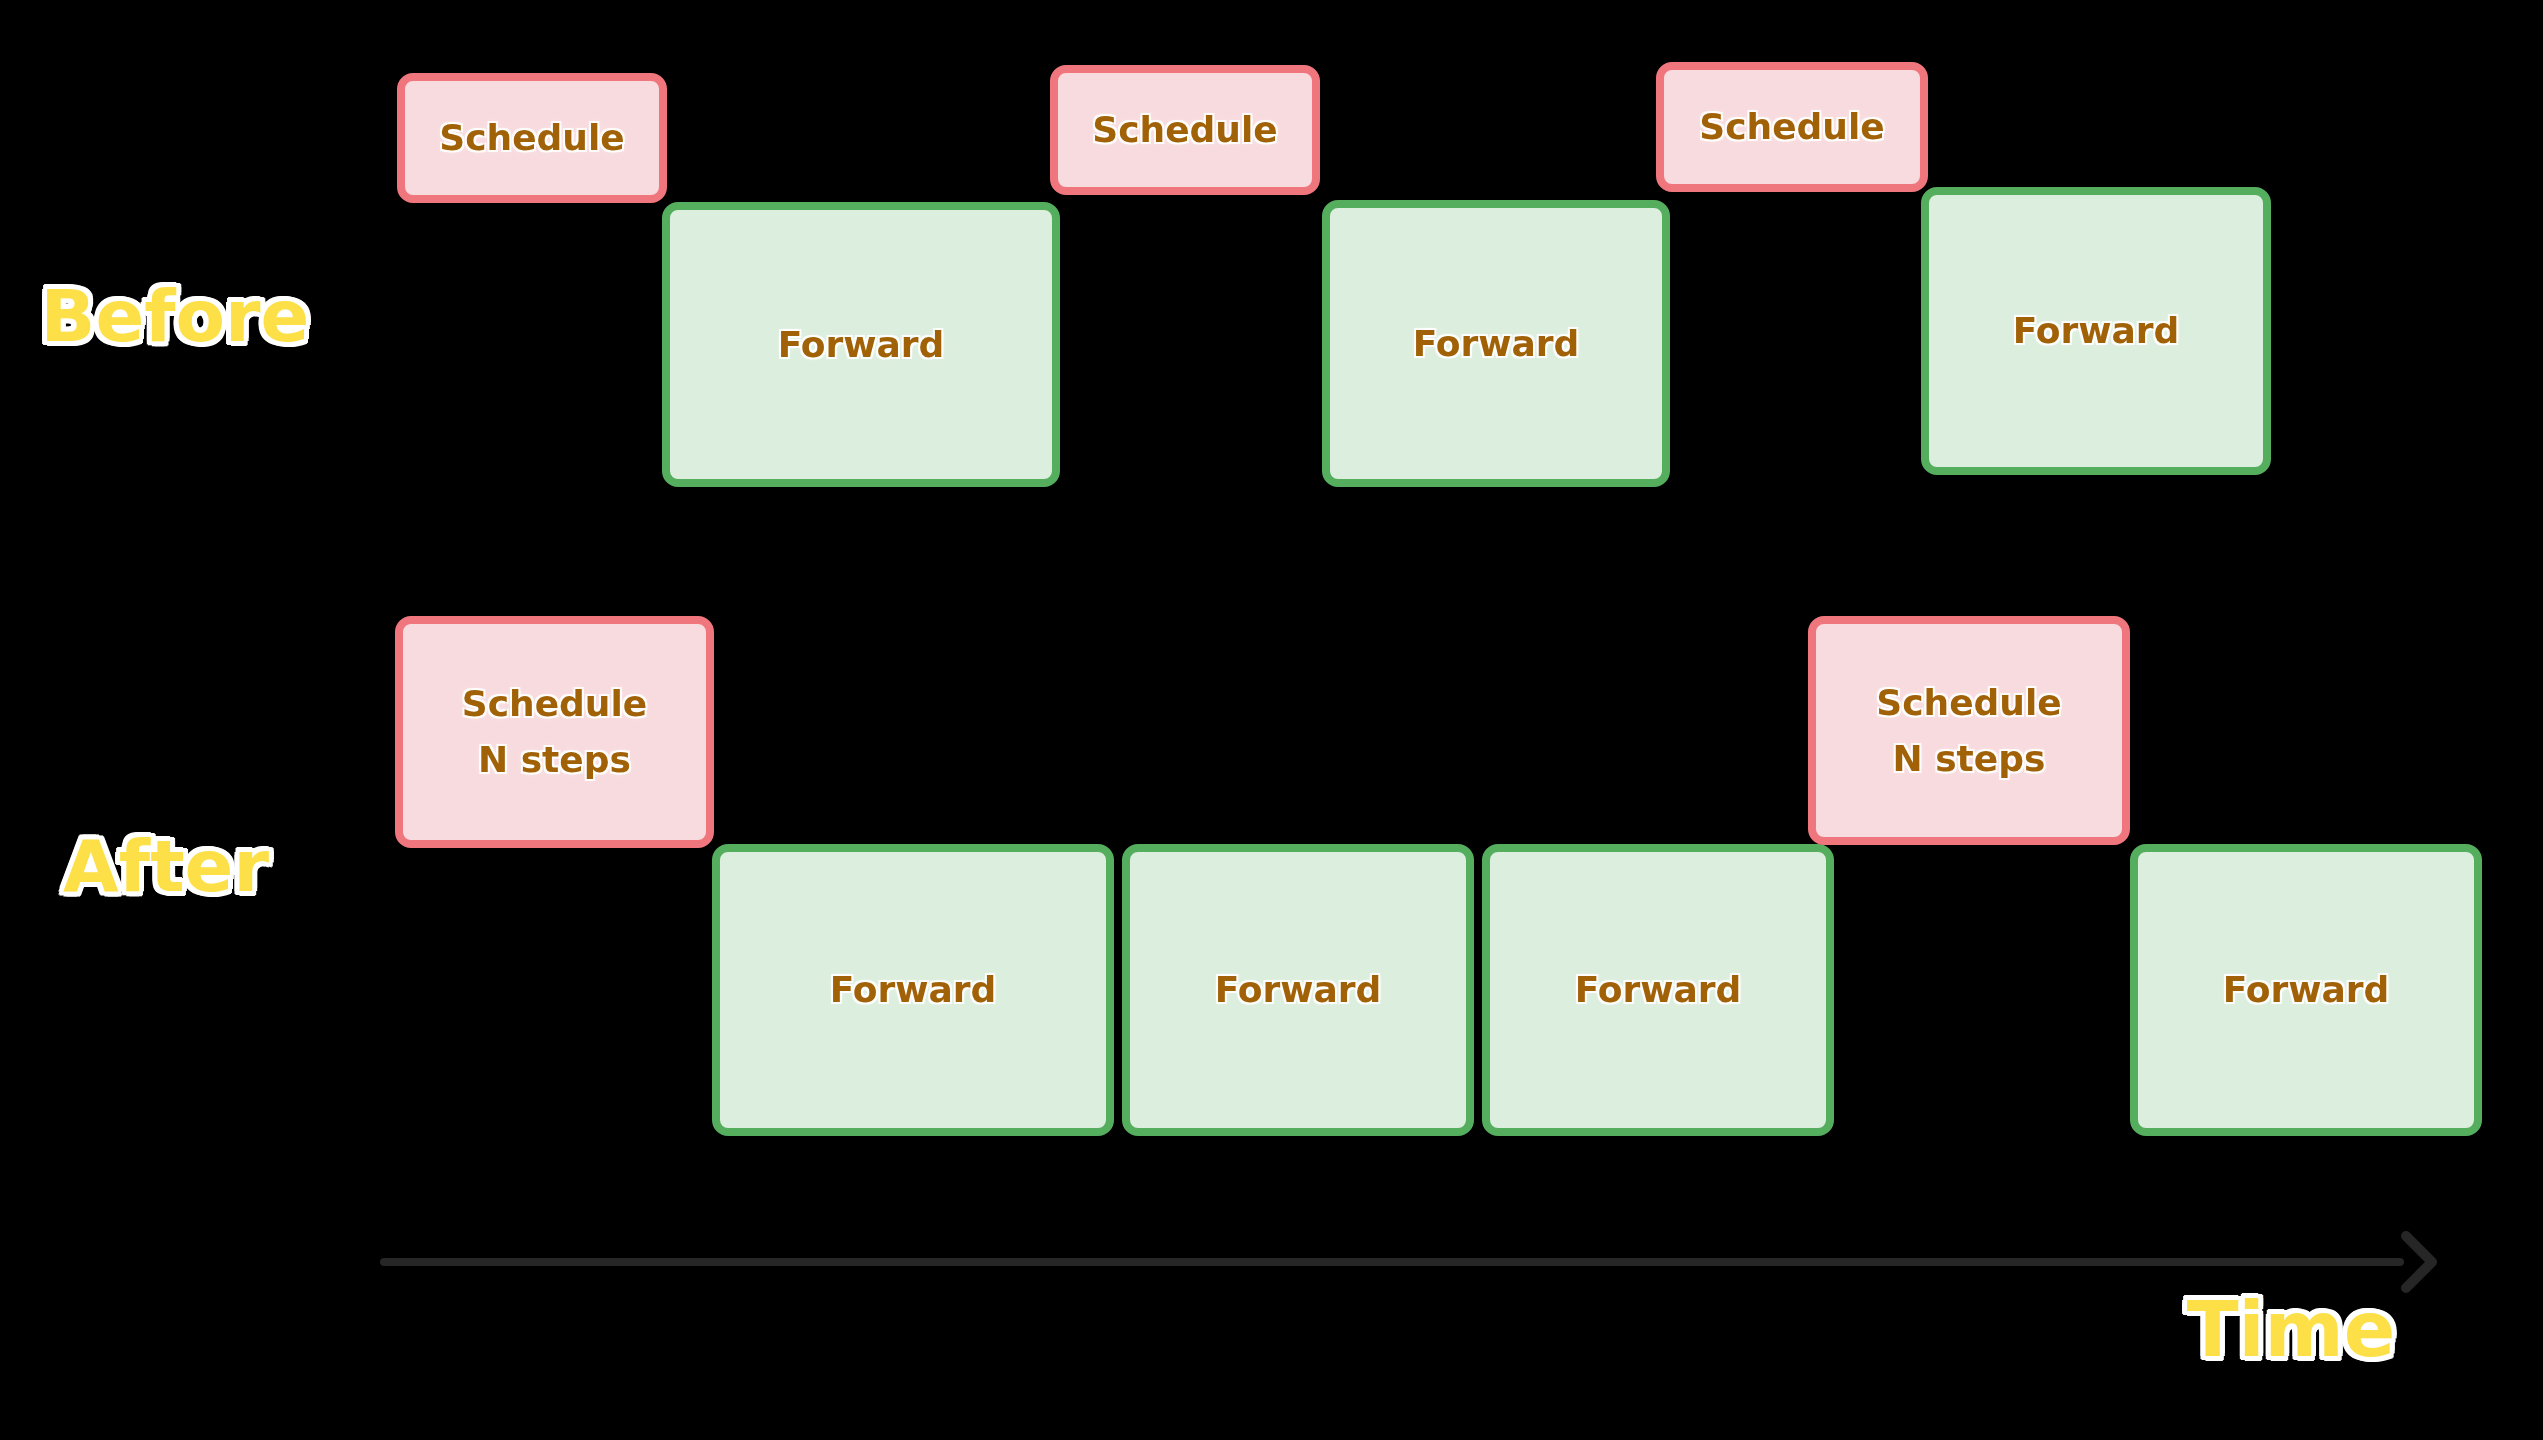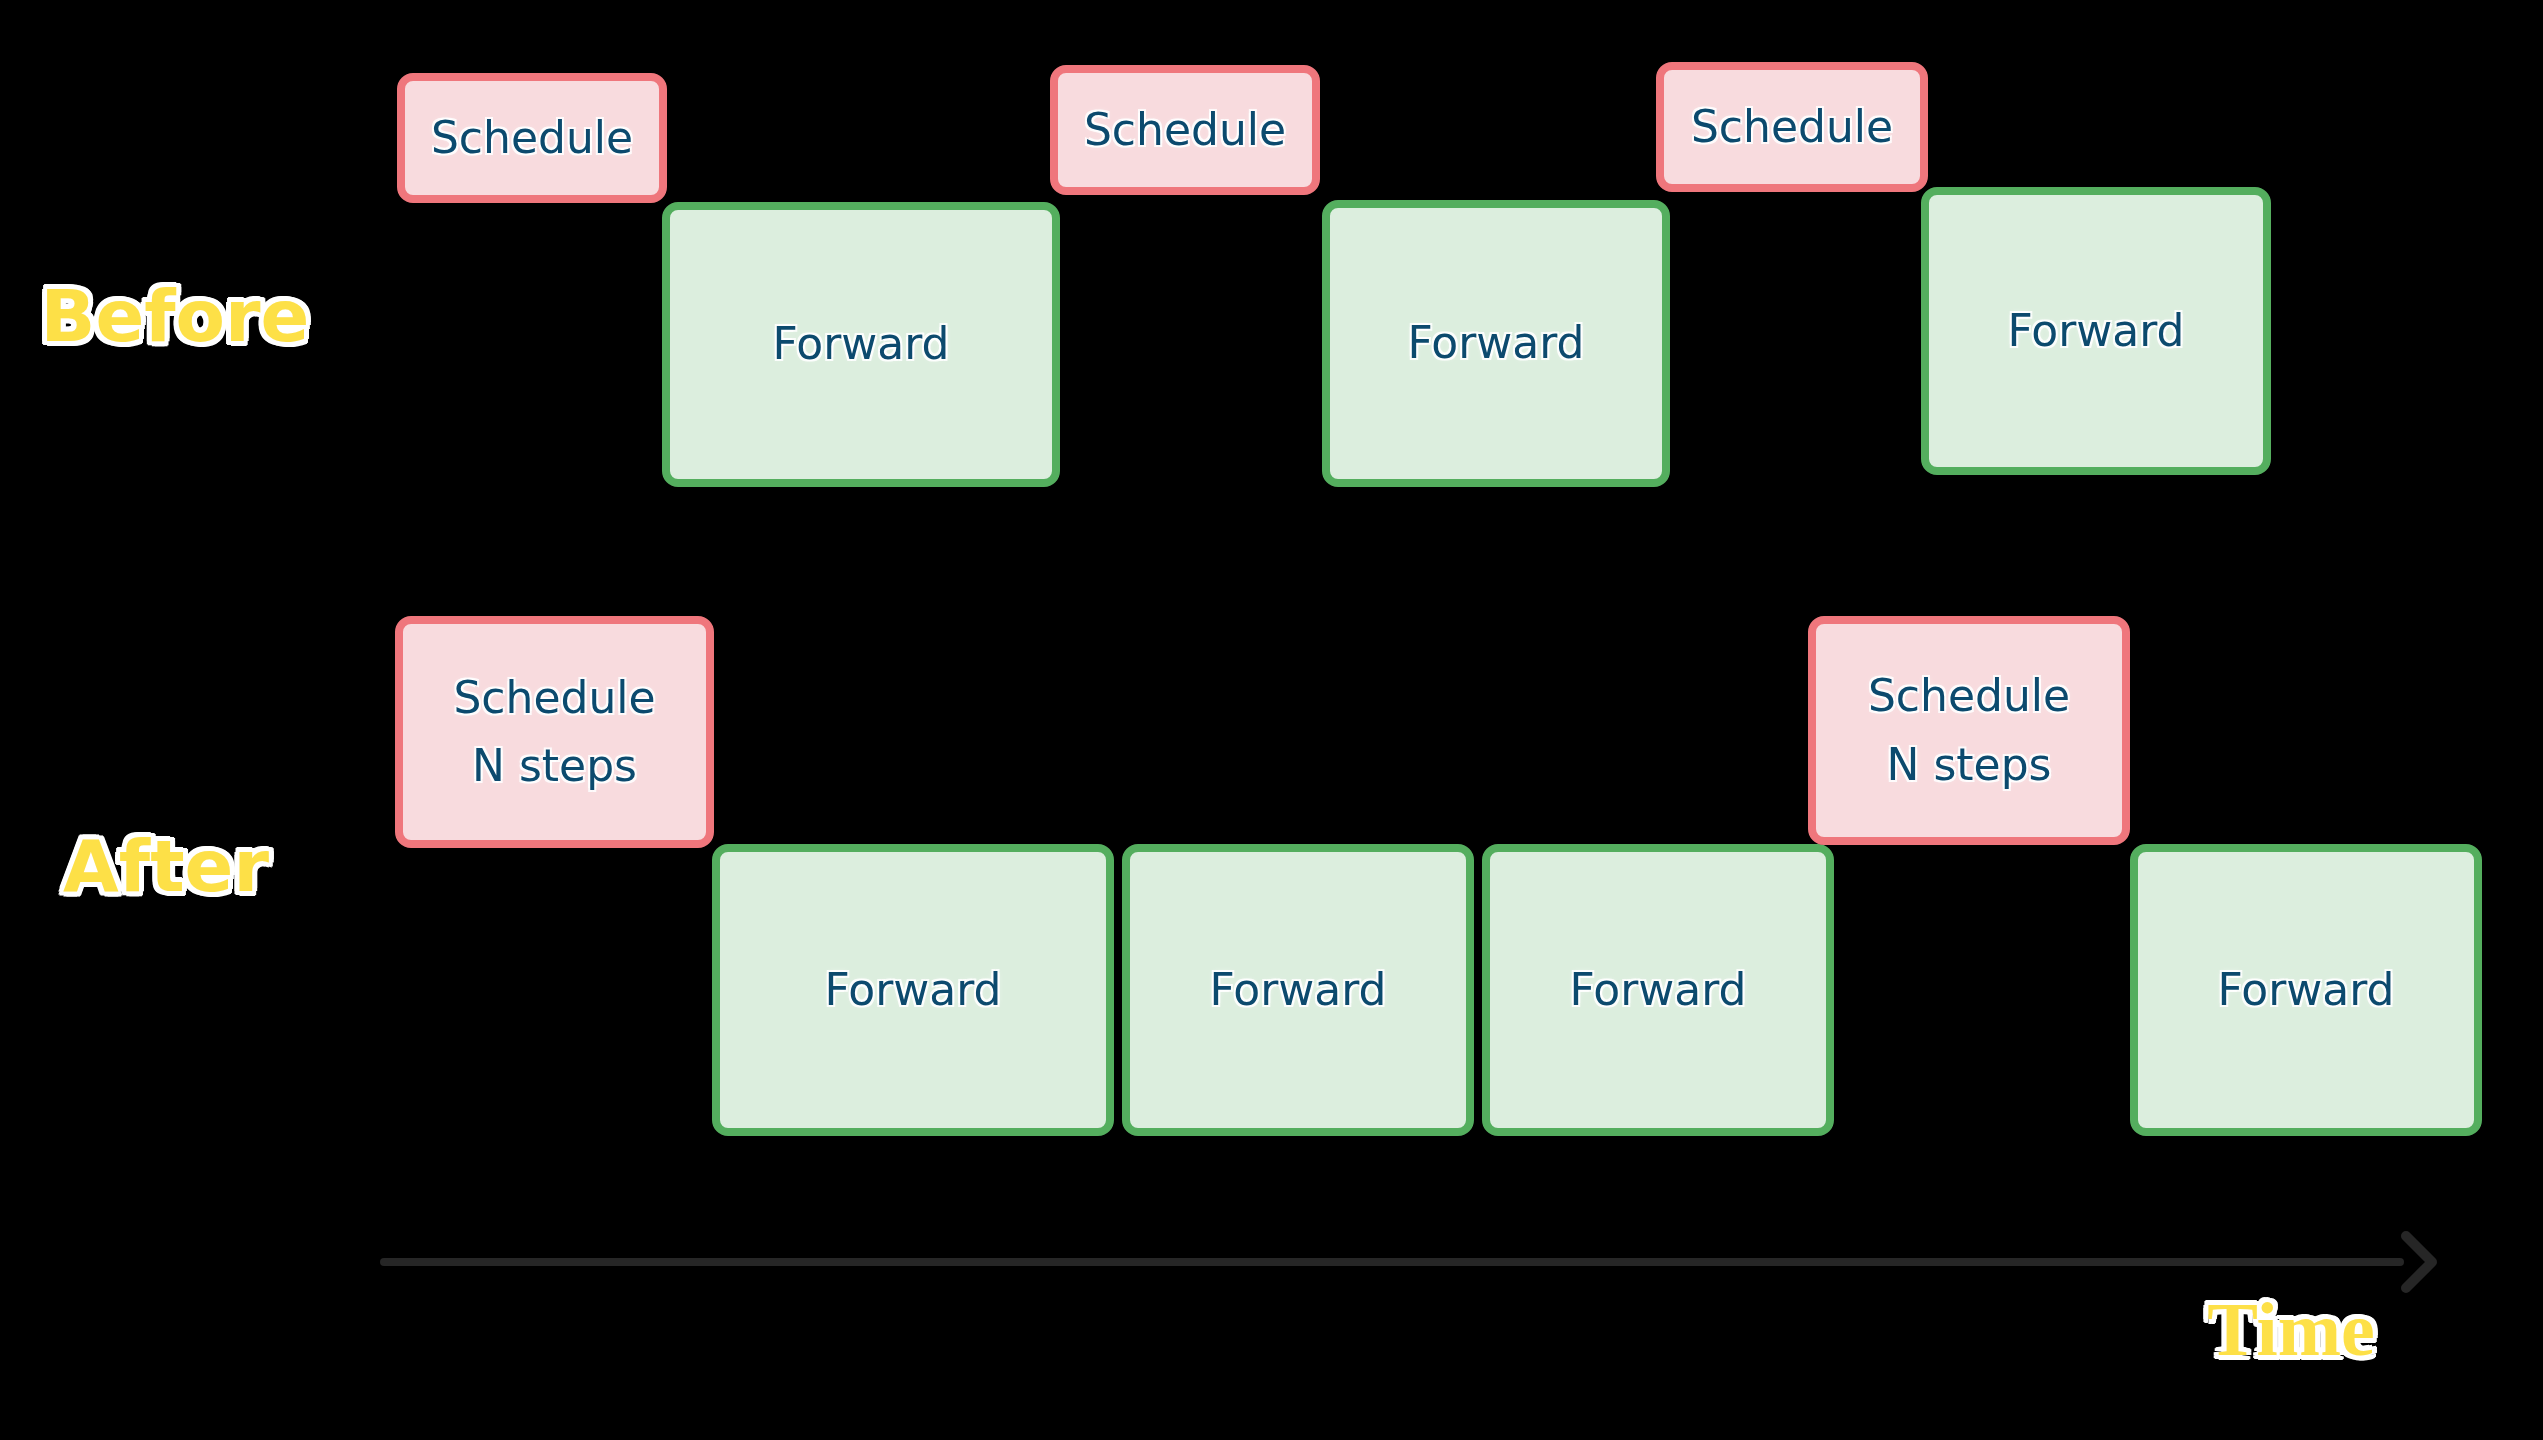--- a/index.html
+++ b/index.html
@@ -19,24 +19,24 @@
   }
   .node {
     position: absolute;
     box-sizing: border-box;
     border: 8px solid;
     border-radius: 16px;
     display: flex;
     flex-direction: column;
     align-items: center;
     justify-content: center;
-    font-weight: normal;
-    font-size: 44px;
+    font-weight: bold;
+    font-size: 36px;
     line-height: 1.55;
-    color: #0c4a6e;
+    color: #a16207;
     text-align: center;
     text-shadow:
       -2px -2px 0 rgba(255,255,255,0.85),
        2px -2px 0 rgba(255,255,255,0.85),
       -2px  2px 0 rgba(255,255,255,0.85),
        2px  2px 0 rgba(255,255,255,0.85),
        0 0 6px rgba(255,255,255,0.6);
   }
   .node.schedule {
     background: #f8dbde;
@@ -55,21 +55,21 @@
     color: #fde047;
     white-space: nowrap;
     text-shadow:
       -4px -4px 0 #ffffff,  4px -4px 0 #ffffff,
       -4px  4px 0 #ffffff,  4px  4px 0 #ffffff,
       -5px  0   0 #ffffff,  5px  0   0 #ffffff,
        0   -5px 0 #ffffff,  0    5px 0 #ffffff,
       -3px -5px 0 #ffffff,  3px  5px 0 #ffffff,
       -5px  3px 0 #ffffff,  5px -3px 0 #ffffff;
   }
-  .axis-label { font-size: 76px; font-family: Liberation Serif, serif; }
+  .axis-label { font-size: 76px; }
   svg.axis {
     position: absolute;
     left: 0; top: 0;
     width: 2543px;
     height: 1440px;
     pointer-events: none;
   }
 </style>
 </head>
 <body>

